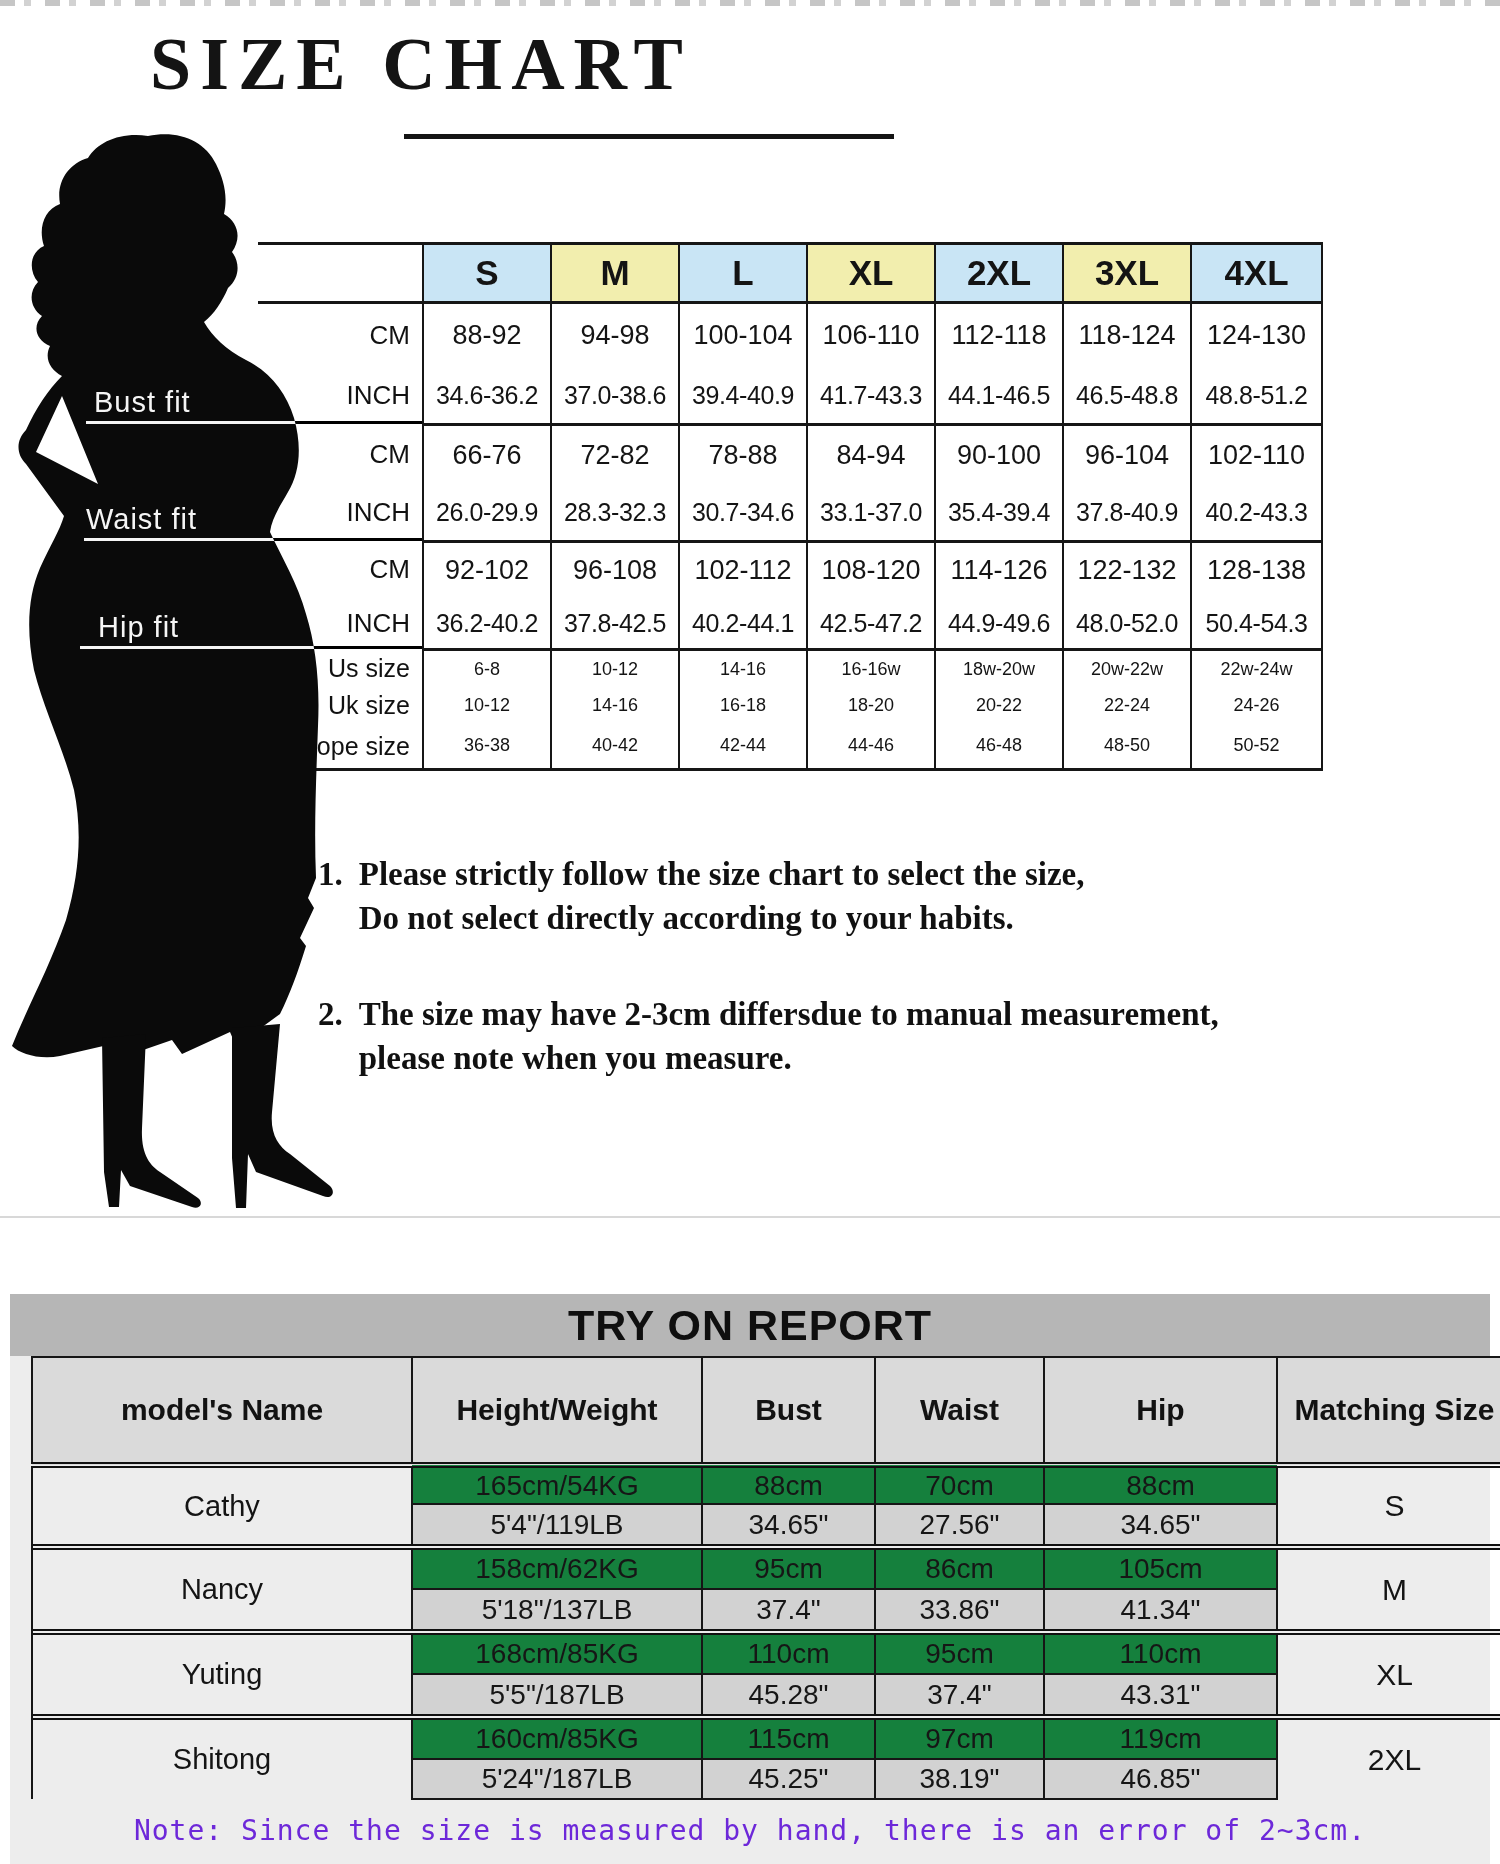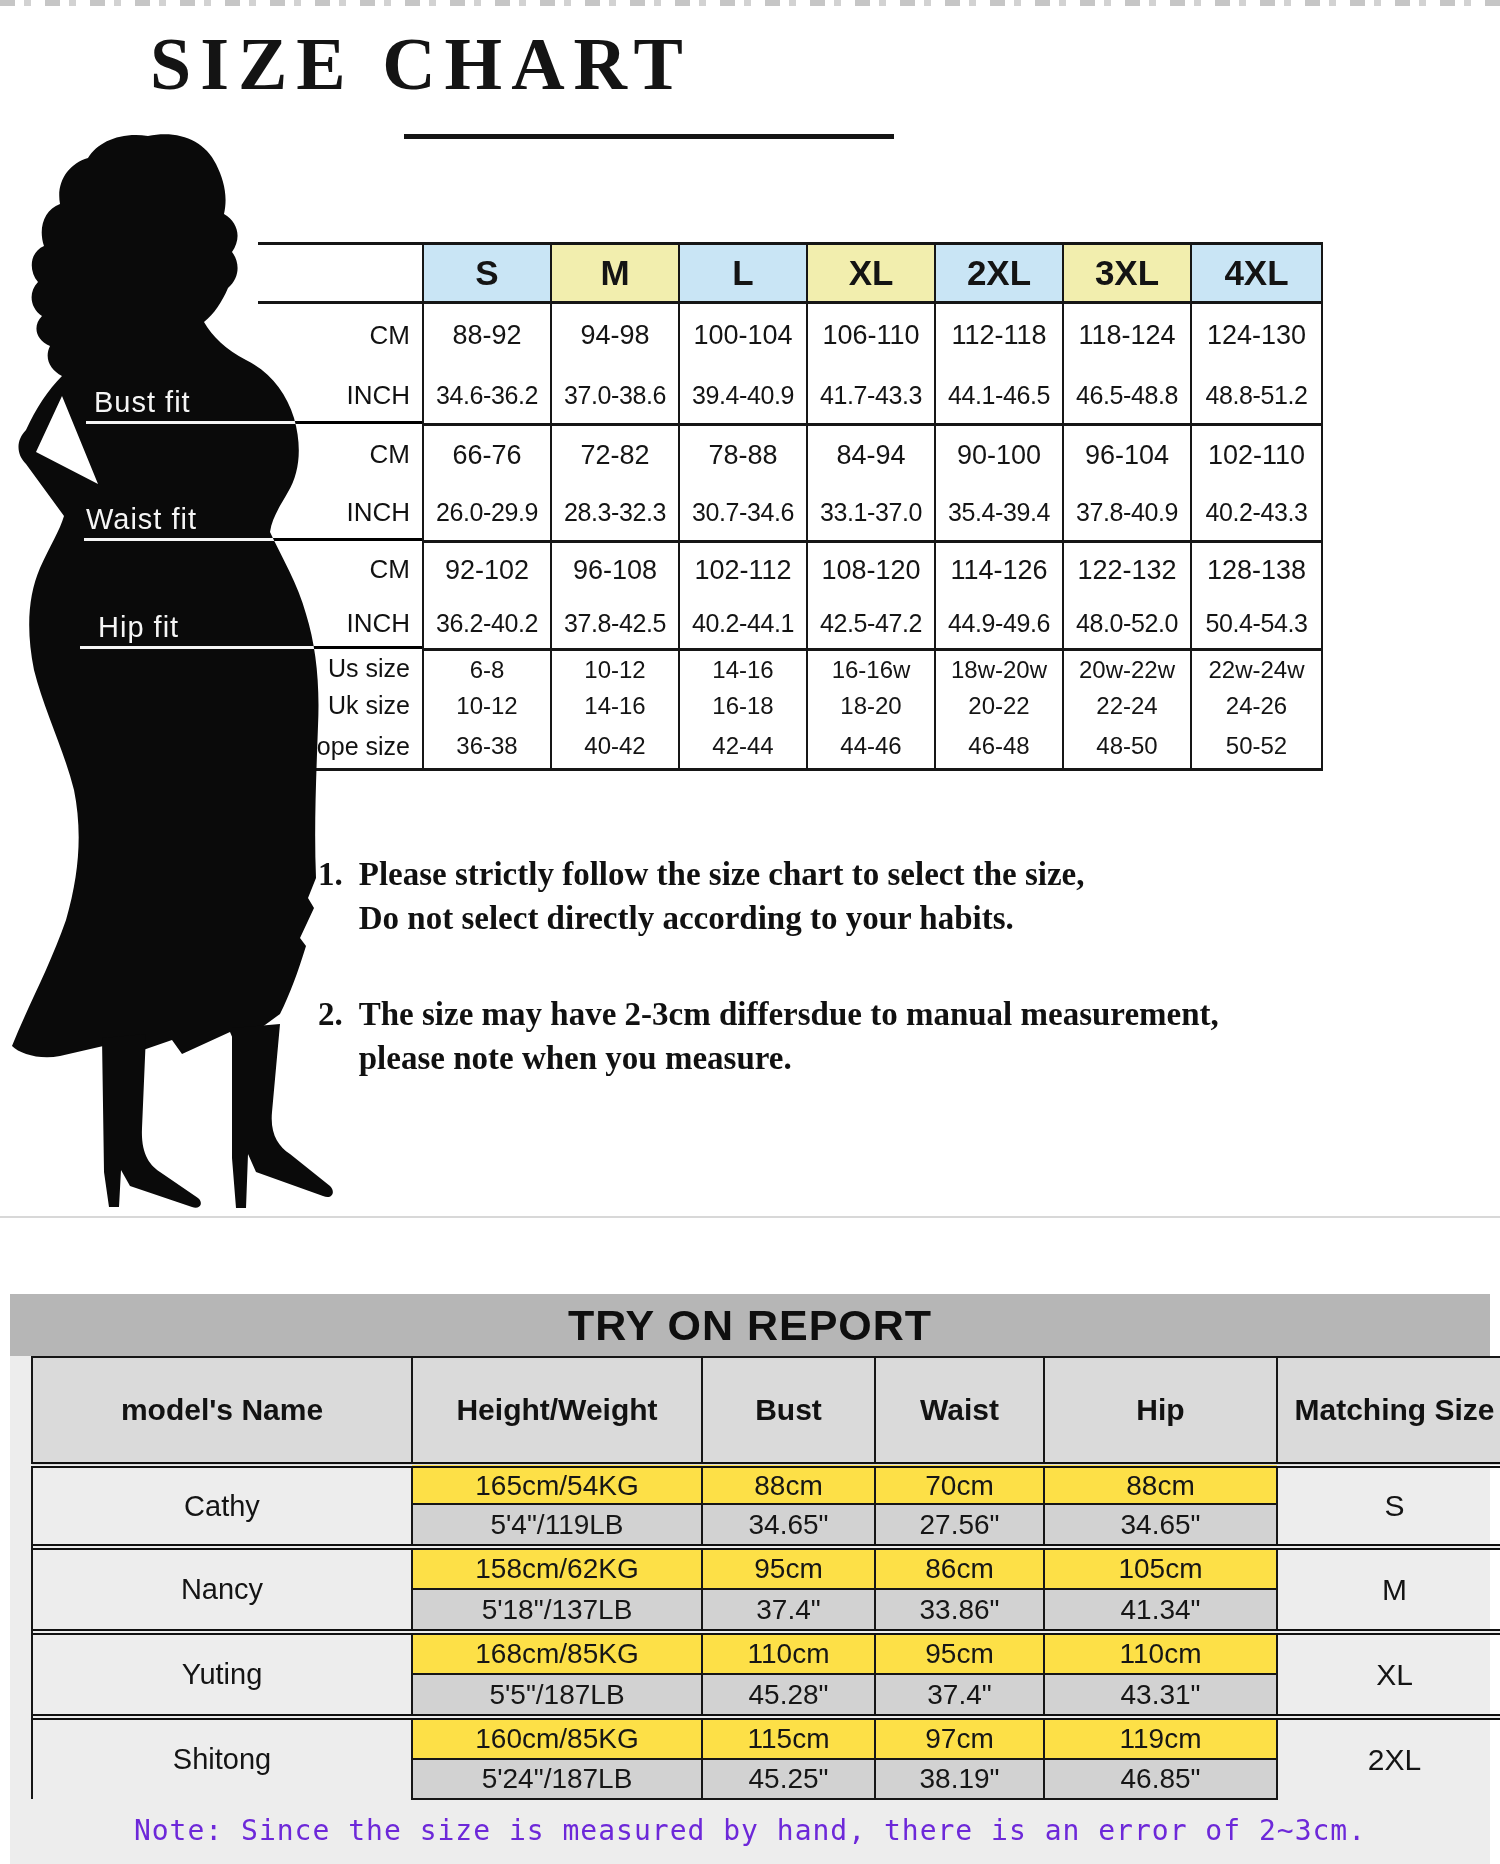--- a/index.html
+++ b/index.html
@@ -29,21 +29,21 @@
   .st .hd{border:2px solid #161616;border-top-width:3px;border-bottom-width:3px;
           text-align:center;font-size:35px;font-weight:600;color:#141414;}
   .st .hd.blue{background:#c9e5f5;}
   .st .hd.yellow{background:#f2eeae;}
   .st .vc{border-left:2px solid #161616;border-right:2px solid #161616;
           text-align:center;font-size:27px;color:#141414;}
   .st .vc.inch{font-size:25px;letter-spacing:-0.4px;}
   .st .vc.sect{border-top:3px solid #161616;}
   .st .vc.bot{border-bottom:3px solid #161616;}
   .st .lc.small{font-size:25px;}
-  .st .vc.conv{font-size:24px;}
+  .st .vc.conv{font-size:18px;}
 
   
   .fit-line{position:absolute;height:3px;background:#fff;mix-blend-mode:difference;z-index:30;}
   .fit-label{position:absolute;color:#fff;mix-blend-mode:difference;z-index:30;
              font-size:29px;letter-spacing:1px;font-family:"Liberation Sans",sans-serif;}
 
   
   .note{position:absolute;display:flex;gap:16px;font-family:"Liberation Serif",serif;
         font-weight:bold;font-size:33px;line-height:44px;color:#111;}
   .note .num{flex:0 0 auto;}
@@ -54,21 +54,21 @@
   .panel{position:absolute;left:10px;top:1294px;width:1480px;height:579px;background:#ededed;z-index:5;}
   .band{height:62px;background:#b6b6b6;display:flex;align-items:center;justify-content:center;
         font-size:43px;font-weight:bold;letter-spacing:1px;color:#0f0f0f;}
   table.tt{border-collapse:collapse;table-layout:fixed;width:1480px;margin-left:21px;}
   table.tt td,table.tt th{padding:0;vertical-align:middle;}
   .tt th{border:2px solid #161616;border-bottom:6px double #111;background:#dadada;
          font-size:30px;font-weight:bold;color:#121212;text-align:center;}
   .tt td{border-left:2px solid #161616;border-right:2px solid #161616;text-align:center;}
   .tt .name{font-size:29px;color:#141414;}
   .tt .msize{font-size:30px;color:#141414;}
-  .tt .cm{background:#fde047;border-bottom:2px solid #161616;font-size:28px;}
+  .tt .cm{background:#15803d;border-bottom:2px solid #161616;font-size:28px;}
   .tt .inch{background:#d2d2d2;font-size:28px;}
   .tt .inch.last{border-bottom:2px solid #161616;}
   .tt .sep td{border:none;border-left:2px solid #161616;border-right:2px solid #161616;
     background:linear-gradient(#111 0 2px,#ededed 2px 4px,#111 4px 6px);}
   .panel-note{position:absolute;left:0;top:520px;width:1480px;text-align:center;
     font-family:"DejaVu Sans Mono",monospace;font-weight:normal;font-size:28px;
     letter-spacing:1px;color:#6d28d9;}
 </style>
 </head>
 <body>

